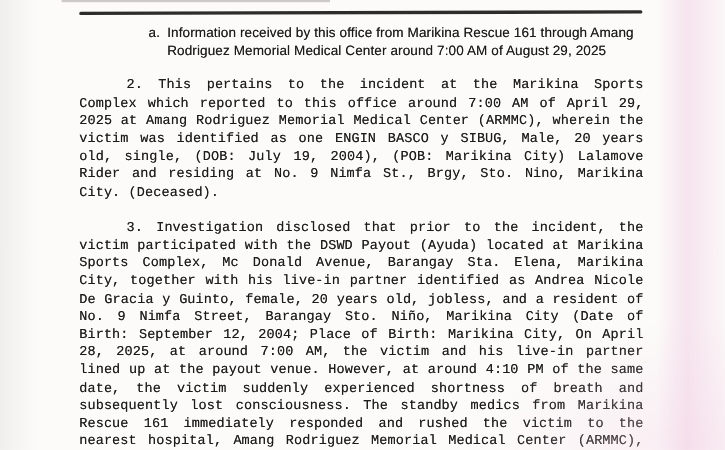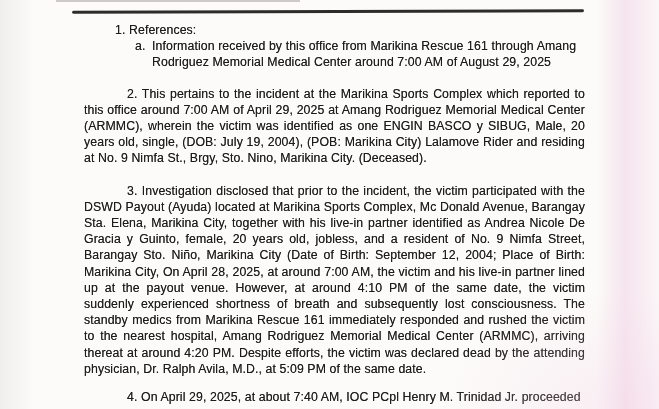--- a/index.html
+++ b/index.html
@@ -76,23 +76,24 @@
   }
   .ref-label {
     flex: none;
     width: 17px;
     margin-left: 63px;
   }
   .ref-text {
     flex: 1;
   }
   .para {
-    margin: 12px 0 0 12px;
+    margin: 12px 0 0 0;
     text-align: justify;
     text-indent: 43px;
+    font-family: Liberation Mono, monospace;
   }
   .para.first {
     margin-top: 15px;
   }
   .para.gap {
     margin-top: 16px;
   }
   .para.last {
     text-align: left;
     margin-top: 12px;
@@ -102,21 +103,20 @@
 <body>
 
 <div class="photo">
 
   <div class="edge-top-remnant"></div>
 
   <div class="header-rule" style="background: rgb(46, 44, 42);"></div>
 
   <div class="text-block">
 
-    <div class="ref-heading">1. References:</div>
 
     <div class="ref-item">
       <span class="ref-label">a.</span>
       <span class="ref-text">Information received by this office from Marikina Rescue 161 through Amang Rodriguez Memorial Medical Center around 7:00 AM of August 29, 2025</span>
     </div>
 
     <p class="para first">2. This pertains to the incident at the Marikina Sports Complex which reported to this office around 7:00 AM of April 29, 2025 at Amang Rodriguez Memorial Medical Center (ARMMC), wherein the victim was identified as one ENGIN BASCO y SIBUG, Male, 20 years old, single, (DOB: July 19, 2004), (POB: Marikina City) Lalamove Rider and residing at No. 9 Nimfa St., Brgy, Sto. Nino, Marikina City. (Deceased).</p>
 
     <p class="para gap">3. Investigation disclosed that prior to the incident, the victim participated with the DSWD Payout (Ayuda) located at Marikina Sports Complex, Mc Donald Avenue, Barangay Sta. Elena, Marikina City, together with his live-in partner identified as Andrea Nicole De Gracia y Guinto, female, 20 years old, jobless, and a resident of No. 9 Nimfa Street, Barangay Sto. Niño, Marikina City (Date of Birth: September 12, 2004; Place of Birth: Marikina City, On April 28, 2025, at around 7:00 AM, the victim and his live-in partner lined up at the payout venue. However, at around 4:10 PM of the same date, the victim suddenly experienced shortness of breath and subsequently lost consciousness. The standby medics from Marikina Rescue 161 immediately responded and rushed the victim to the nearest hospital, Amang Rodriguez Memorial Medical Center (ARMMC), arriving thereat at around 4:20 PM. Despite efforts, the victim was declared dead by the attending physician, Dr. Ralph Avila, M.D., at 5:09 PM of the same date.</p>
 

